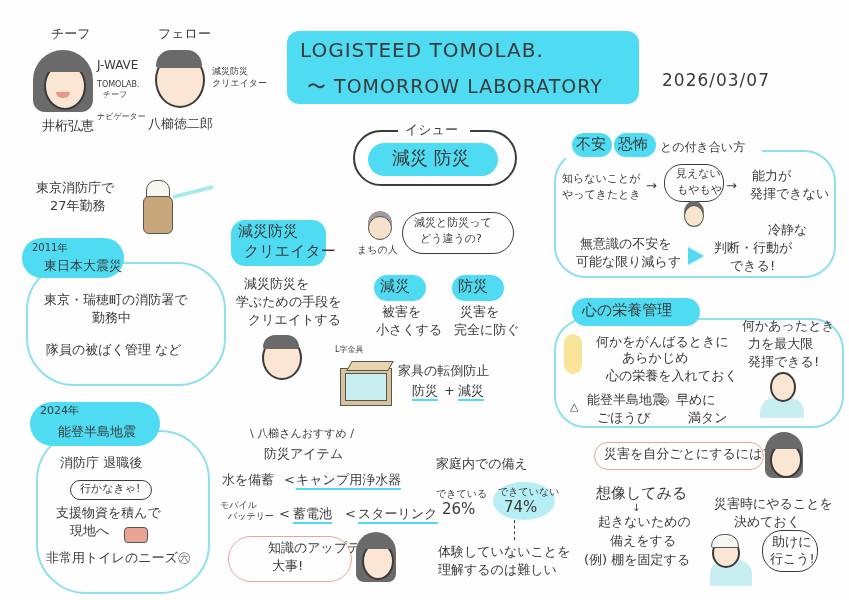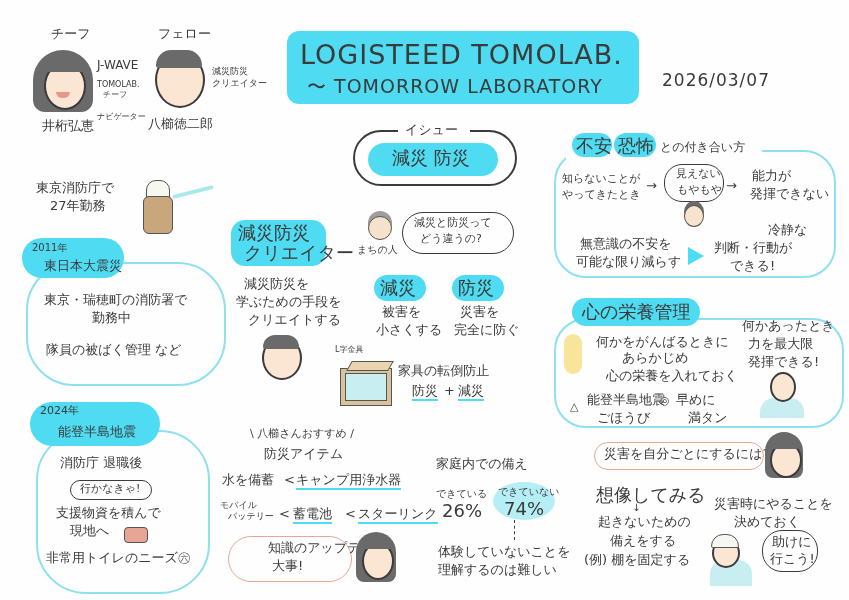--- a/index.html
+++ b/index.html
@@ -2,27 +2,27 @@
 <html><head>
 <meta charset="utf-8">
 <style>
   html,body{margin:0;padding:0;}
   body{width:849px;height:600px;background:#fefefe;position:relative;overflow:hidden;
        font-family:"DejaVu Sans",sans-serif;color:#3a3a3a;}
   .abs{position:absolute;}
   .t{position:absolute;white-space:nowrap;line-height:1.25;}
   .hl{background:#4fdcf2;border-radius:16px;}
   .title-box{left:287px;top:31px;width:352px;height:73px;background:#4fdcf2;border-radius:12px;}
-  .title1{left:300px;top:38px;font-size:27px;letter-spacing:1px;color:#3b3b3b;}
+  .title1{left:300px;top:38px;font-size:20px;letter-spacing:1px;color:#3b3b3b;}
   .title2{left:307px;top:75px;font-size:19px;letter-spacing:1px;color:#3b3b3b;}
   .bubble-blue{position:absolute;border:2px solid #8fe0ee;border-radius:38px;}
   .bubble-dark{position:absolute;border:2px solid #3b3b3b;border-radius:40px;}
   .bubble-pink{position:absolute;border:1.5px solid #e7a893;border-radius:30px;}
   .m{font-size:13px;}
-  .l{font-size:18px;}
+  .l{font-size:15px;}
   .xl{font-size:18px;}
   .wave{border-bottom:2px solid #4fdcf2;}
   .face{position:absolute;border:2px solid #3b3b3b;border-radius:50%;background:#fbe6d4;}
   .hair{position:absolute;background:#6a6a6a;}
 </style>
 </head>
 <body>
 
 <div class="abs title-box"></div>
 <div class="t title1">LOGISTEED TOMOLAB.</div>

